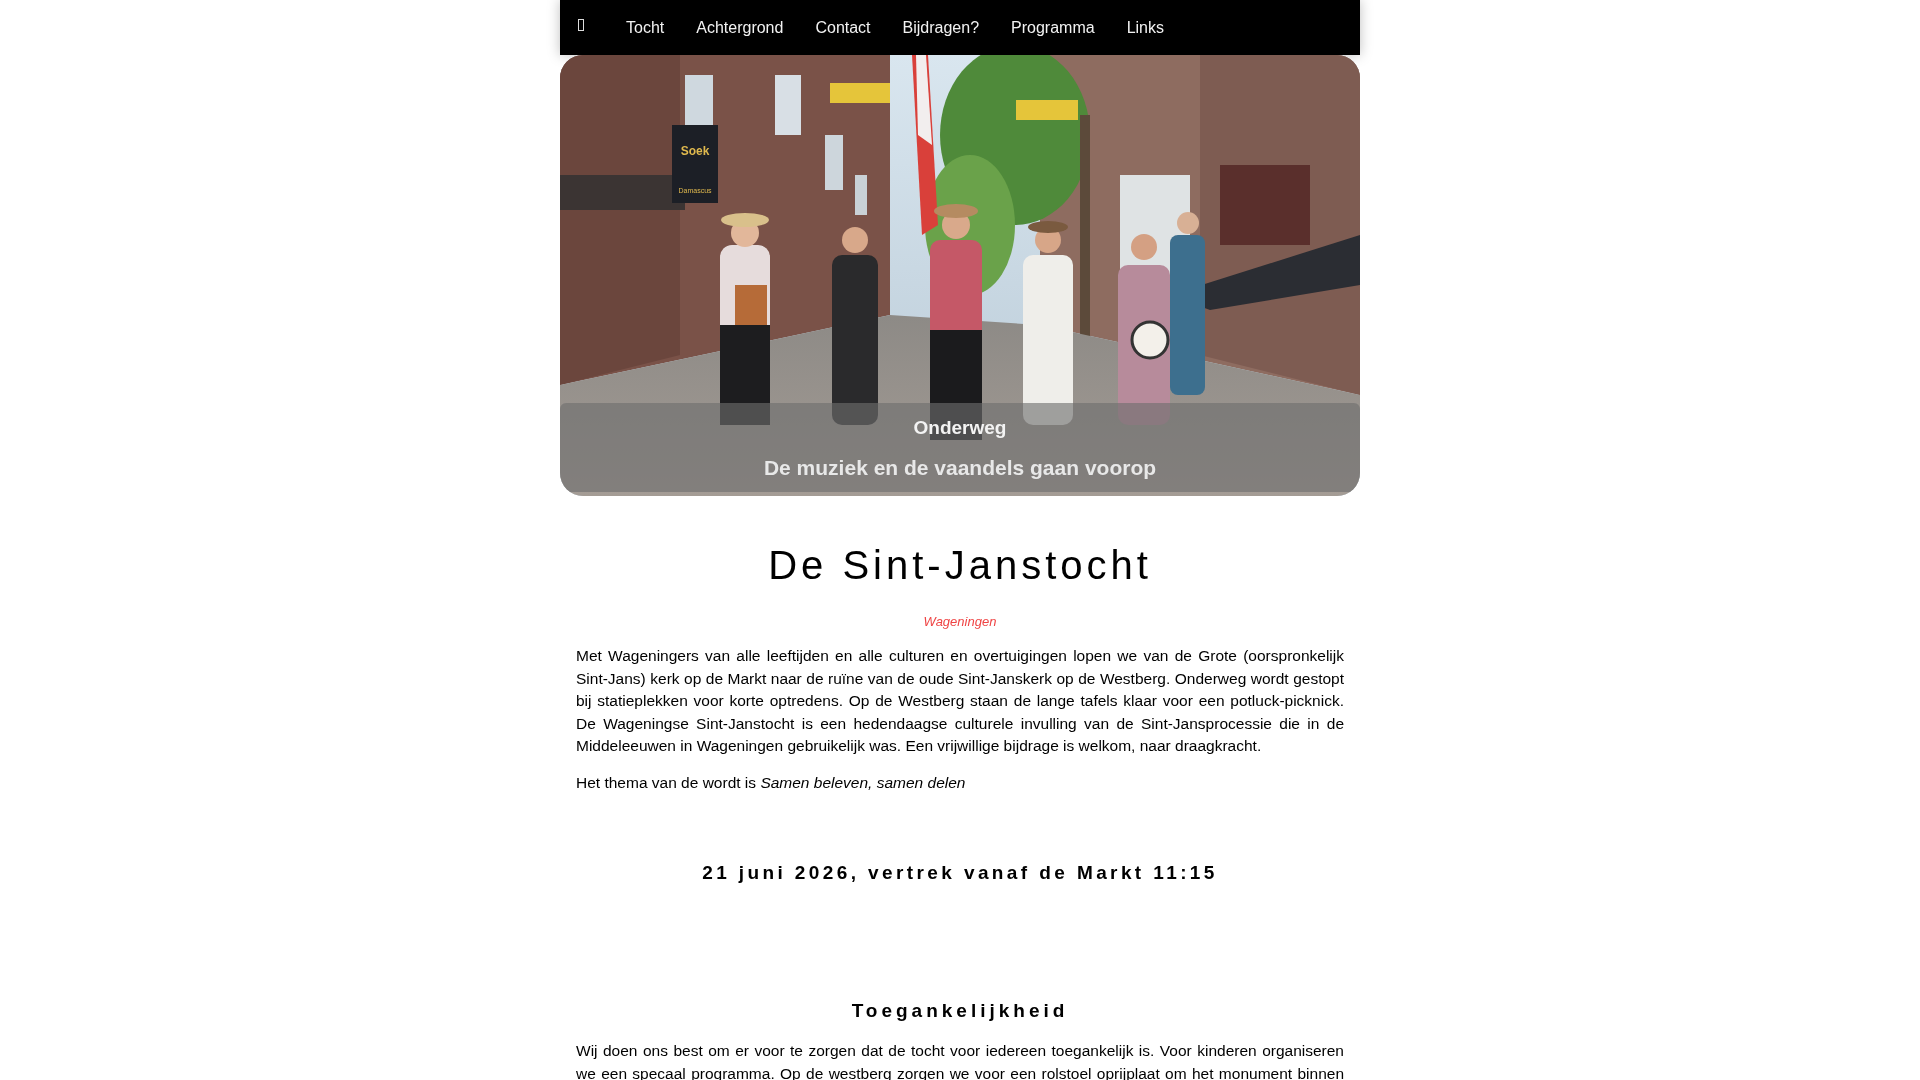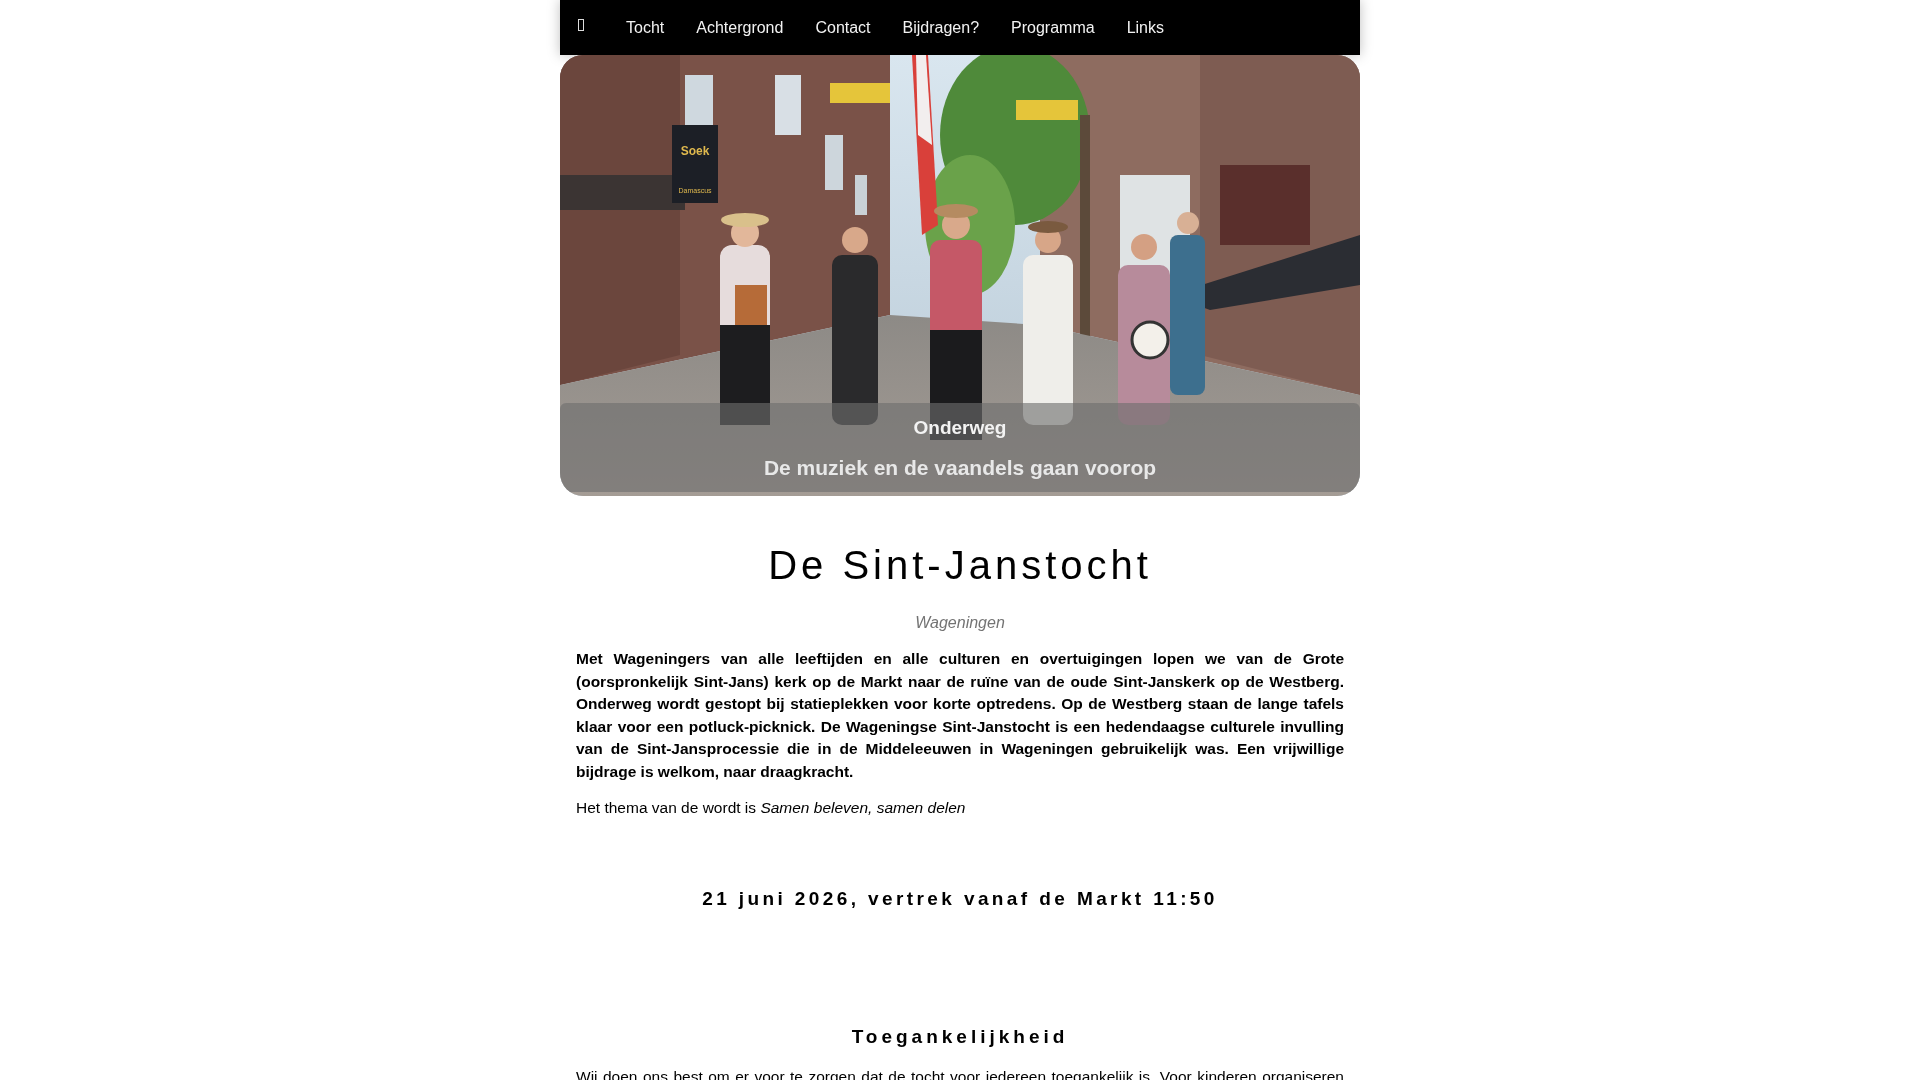--- a/index.html
+++ b/index.html
@@ -18,22 +18,22 @@
   .hero svg { display: block; }
   .caption {
     position: absolute; left: 0; right: 0; bottom: 4px; height: 89px;
     background: rgba(110,110,110,0.62); text-align: center; color: #fff;
     border-radius: 6px 6px 0 0;
   }
   .caption h3 { font-size: 19px; font-weight: bold; margin-top: 14px; color: #f3f3f3; }
   .caption p { font-size: 21px; font-weight: bold; margin-top: 17px; color: #e8e8e8; }
   .content { padding: 0 16px; }
   h1.title { font-size: 40px; font-weight: normal; letter-spacing: 4px; text-align: center; margin-top: 45px; line-height: 48px; }
-  .subtitle { text-align: center; font-style: italic; color: #737373; font-size: 16px; margin-top: 25px; }
-  .intro { font-size: 15.5px; line-height: 22.5px; text-align: justify; margin-top: 16px; font-weight: bold; }
+  .subtitle { text-align: center; font-style: italic; color: #ef4444; font-size: 13px; margin-top: 25px; }
+  .intro { font-size: 15.5px; line-height: 22.5px; text-align: justify; margin-top: 16px; }
   .theme { font-size: 15.5px; line-height: 22.5px; margin-top: 14px; }
   .theme em { font-style: italic; }
   .date { text-align: center; font-weight: bold; font-size: 19px; letter-spacing: 3.4px; margin-top: 68px; }
   .section { padding: 0 16px; }
   h2.sec-title { text-align: center; font-size: 19px; font-weight: bold; letter-spacing: 4px; margin-top: 116px; }
   .access { font-size: 15.5px; line-height: 22.5px; text-align: justify; margin-top: 18px; }
 </style>
 </head>
 <body>
 
@@ -126,21 +126,21 @@
     </div>
   </div>
 
   <div class="content">
     <h1 class="title">De Sint-Janstocht</h1>
     <p class="subtitle">Wageningen</p>
     <p class="intro">Met Wageningers van alle leeftijden en alle culturen en overtuigingen lopen we van de Grote (oorspronkelijk Sint-Jans) kerk op de Markt naar de ruïne van de oude Sint-Janskerk op de Westberg. Onderweg wordt gestopt bij statieplekken voor korte optredens. Op de Westberg staan de lange tafels klaar voor een potluck-picknick. De Wageningse Sint-Janstocht is een hedendaagse culturele invulling van de Sint-Jansprocessie die in de Middeleeuwen in Wageningen gebruikelijk was. Een vrijwillige bijdrage is welkom, naar draagkracht.</p>
     <p class="theme">
       <span>Het thema van de wordt is </span><em>Samen beleven, samen delen</em>
     </p>
-    <p class="date">21 juni 2026, vertrek vanaf de Markt 11:50</p>
+    <p class="date">21 juni 2026, vertrek vanaf de Markt 11:15</p>
   </div>
 
   <div class="section">
     <h2 class="sec-title">Toegankelijkheid</h2>
     <p class="access">Wij doen ons best om er voor te zorgen dat de tocht voor iedereen toegankelijk is. Voor kinderen organiseren we een specaal programma. Op de westberg zorgen we voor een rolstoel oprijplaat om het monument binnen te kunnen. De route gaat meest over verharde wegen. Op de westberg en bij het Schip van blauw gaat de route over onderharde wegen die goed begaanbaar zijn met rolstoel en scootmobiel.</p>
   </div>
 
 </div>
 
 </body></html>

